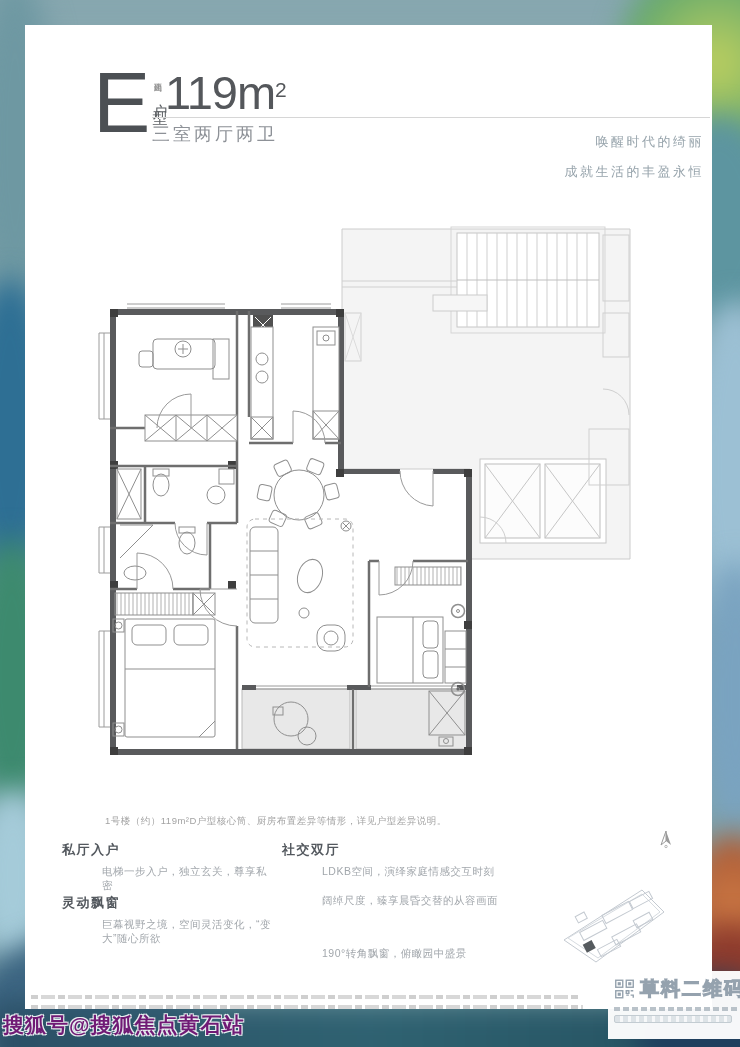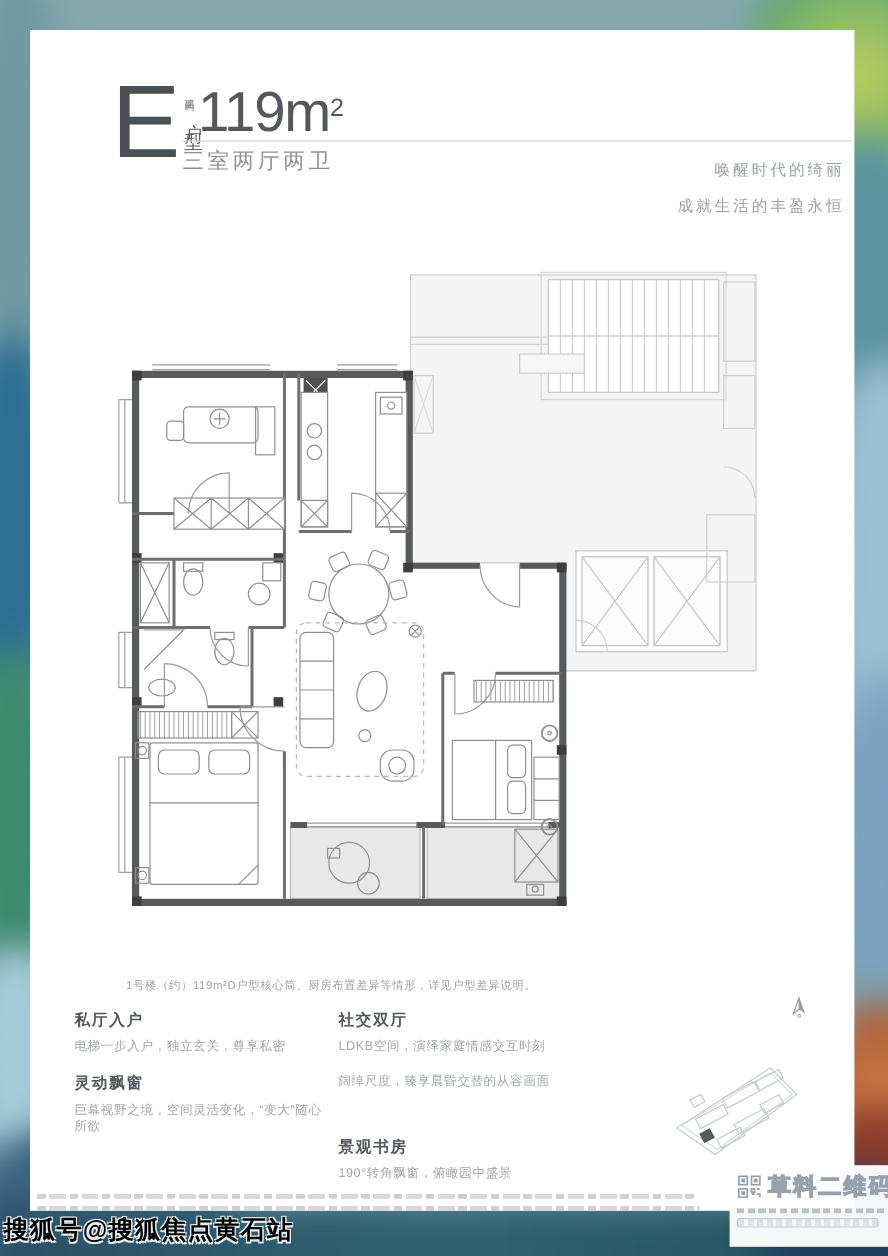--- a/index.html
+++ b/index.html
@@ -40,21 +40,21 @@
 
   
   .plan    { position:absolute; left:70px; top:196px; width:540px; height:550px; }
   .caption { position:absolute; left:80px; top:750px; font-size:9.5px; color:#a3a3a3; letter-spacing:.5px;margin-top:40px; }
 
   
   .col-left  { position:absolute; left:37px;  top:816px; width:212px; }
   .col-right { position:absolute; left:257px; top:816px; width:270px; }
   .feat      { height:53px; }
   .feat-title{ font-size:13px; font-weight:700; color:#53585e; letter-spacing:1.5px; margin-bottom:6px;font-family:Liberation Mono, monospace; }
-  .feat-desc { font-size:10.5px; color:#a2a7ac; letter-spacing:.5px; }
+  .feat-desc { font-size:10.5px; color:#a2a7ac; letter-spacing:.5px;margin-left:40px; }
 
   
   .north-arrow { position:absolute; left:632px; top:804px; }
   .site-sketch { position:absolute; left:533px; top:843px; }
 
   
   .disc { position:absolute; height:4px;
           background:repeating-linear-gradient(90deg,#cfcfcf 0 7px,transparent 7px 10px,#d8d8d8 10px 24px,transparent 24px 27px); }
   .disc1 { left:6px; top:970px; width:548px; }
   .disc2 { left:6px; top:980px; width:552px; }
@@ -64,21 +64,21 @@
             z-index:4; padding:5px 6px 4px 6px; }
   .qr-row { display:flex; align-items:center; gap:5px; }
   .qr-label { font-size:19px; font-weight:800; color:#fdfdfd; letter-spacing:2px;
               -webkit-text-stroke:1.1px #95a2ae; text-stroke:1px #95a2ae; white-space:nowrap; }
   .qr-sub1 { margin-top:5px; width:128px; height:3.5px;
              background:repeating-linear-gradient(90deg,#b9c2c9 0 6px,transparent 6px 9px); }
   .qr-sub2 { margin-top:4px; width:118px; height:8px; border:1px solid #c3ccd2; border-radius:2px;
              background:repeating-linear-gradient(90deg,#dde3e7 0 5px,transparent 5px 8px); }
 
   
-  .sohu { position:absolute; left:3px; top:1011px; z-index:5; font-size:21px; font-weight:700; color:#000000; letter-spacing:1px;
+  .sohu { position:absolute; left:3px; top:1011px; z-index:5; font-size:21px; font-weight:700; color:#701a75; letter-spacing:1px;
           text-shadow:-1px -1px 0 #e8eef0, 1px -1px 0 #e8eef0, -1px 1px 0 #e8eef0, 1px 1px 0 #e8eef0; }
 </style>
 </head>
 <body>
 
 <div id="canvas">
 
   <div class="blob b-topstrip"></div>
   <div class="blob b-l-teal"></div>
   <div class="blob b-l-blue"></div>
@@ -301,21 +301,20 @@
     </div>
     <div class="col-right">
       <div class="feat">
         <div class="feat-title">社交双厅</div>
         <div class="feat-desc">LDKB空间，演绎家庭情感交互时刻</div>
       </div>
       <div class="feat">
         <div class="feat-desc">阔绰尺度，臻享晨昏交替的从容画面</div>
       </div>
       <div class="feat">
-        <div class="feat-title">景观书房</div>
         <div class="feat-desc">190°转角飘窗，俯瞰园中盛景</div>
       </div>
     </div>
 
     <div class="north-arrow">
       <svg width="18" height="20" viewBox="0 0 18 20">
         <path d="M9,2 L14,16 L9,12 Z" fill="#9a9a9a"></path>
         <path d="M9,2 L4,16 L9,12 Z" fill="none" stroke="#9a9a9a" stroke-width="1"></path>
         <circle cx="9" cy="17.5" r="1.2" fill="none" stroke="#b5b5b5"></circle>
       </svg>

